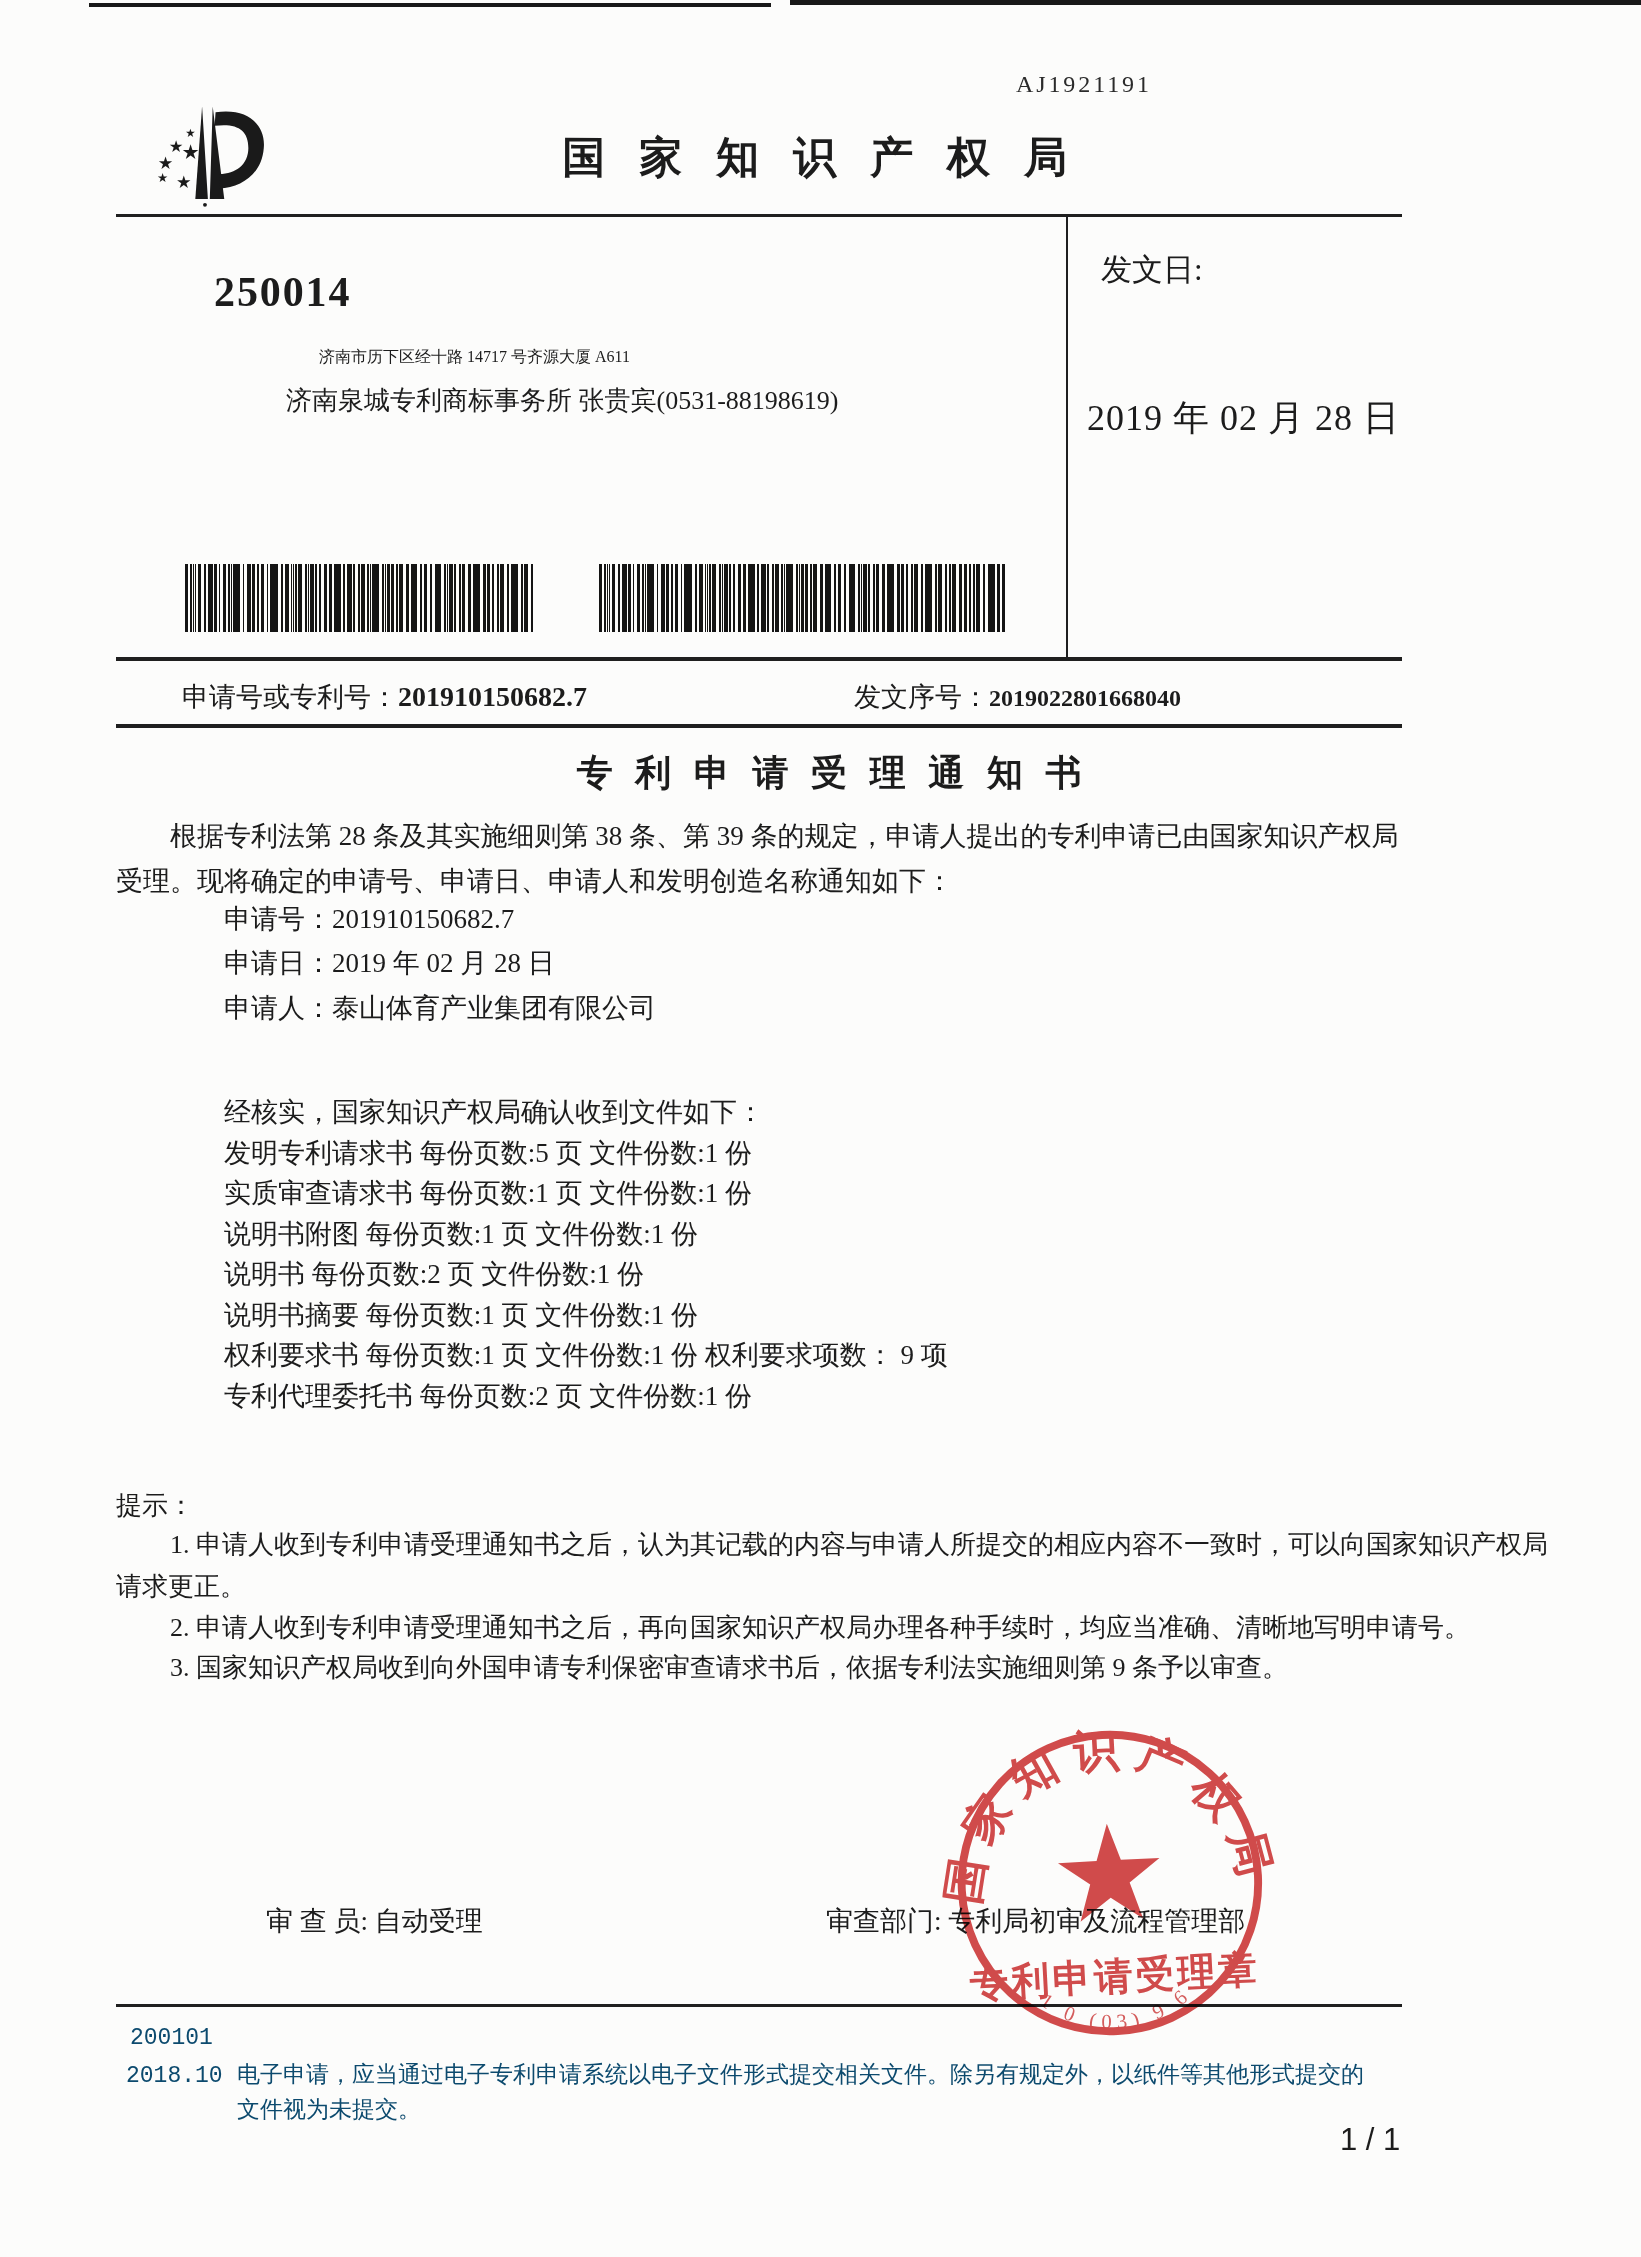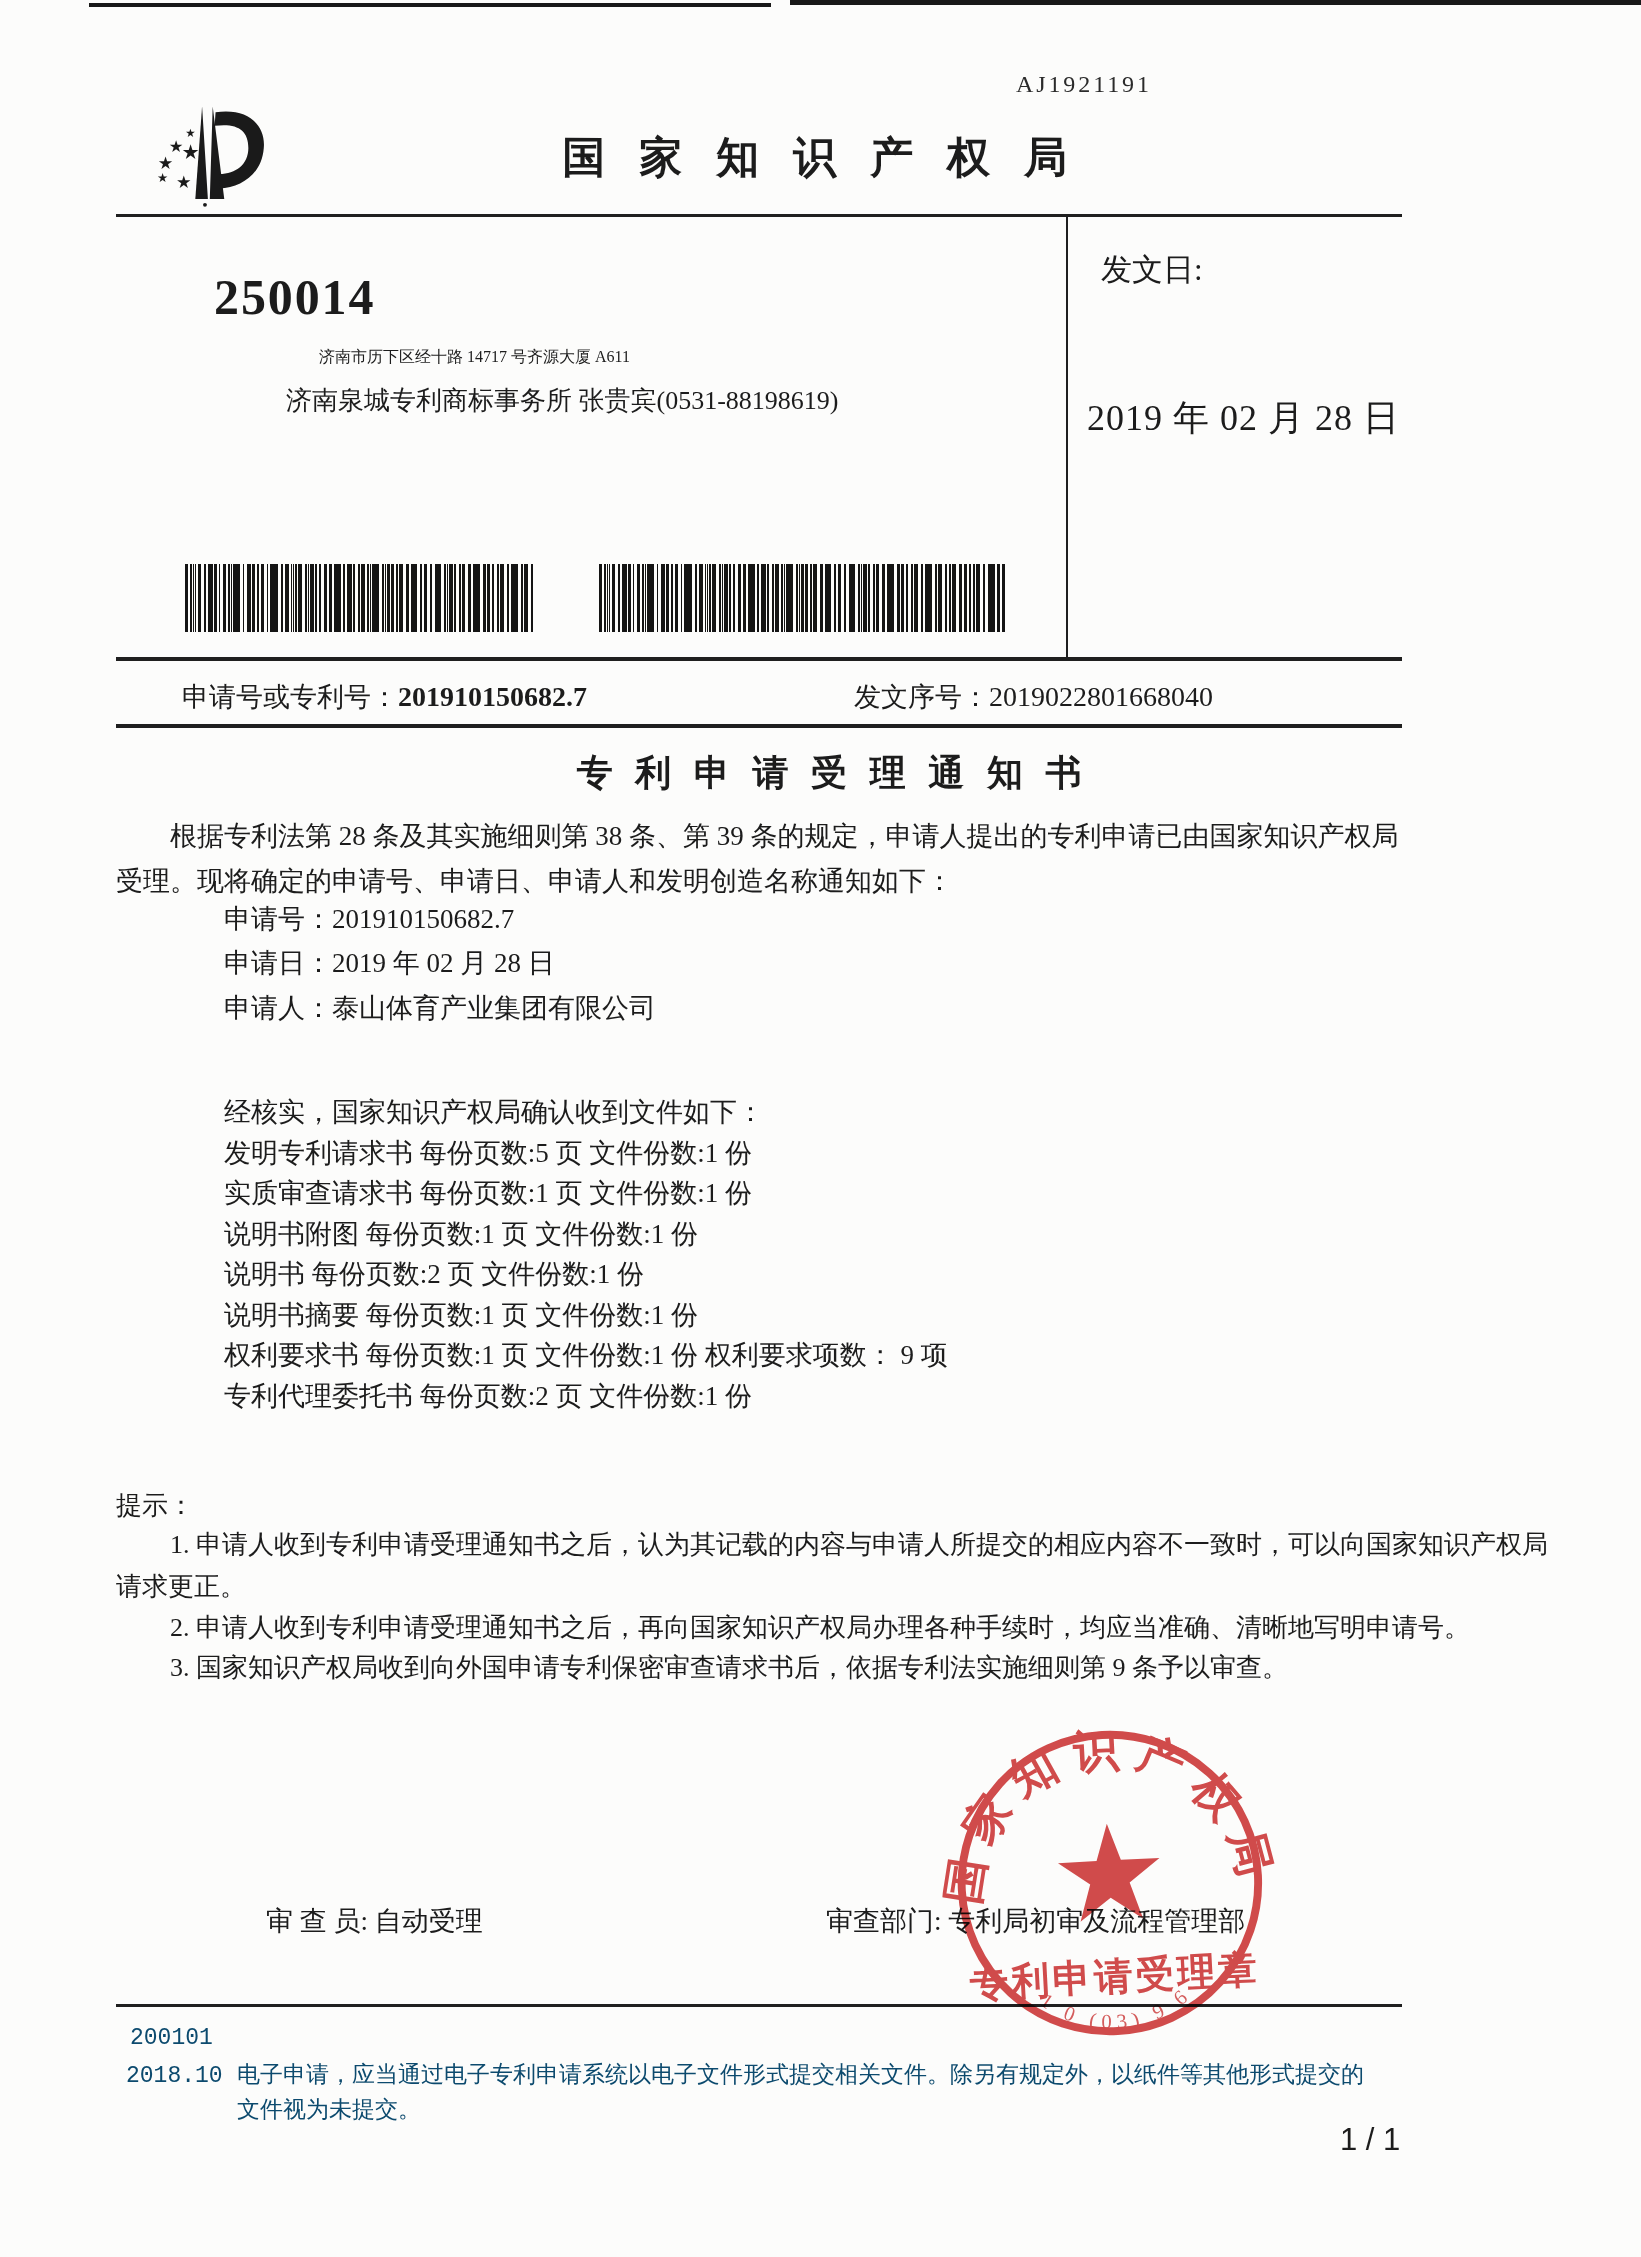--- a/index.html
+++ b/index.html
@@ -44,37 +44,37 @@
     <circle cx="86" cy="116" r="2" fill="#1a1a1a"></circle>
   </svg>
 
   <div class="abs" style="left:1016px;top:71px;font-size:24px;letter-spacing:2.9px;color:#2b2b2b;text-align:center;">AJ1921191</div>
 
   <div class="abs" style="left:0;top:129px;width:1641px;text-align:center;font-size:43px;font-weight:bold;letter-spacing:11.6px;">国 家 知 识 产 权 局</div>
 
   <div class="rule" style="left:116px;top:214px;width:1286px;height:2.9px;"></div>
   <div class="rule" style="left:1066px;top:214px;width:1.9px;height:446px;"></div>
 
-  <div class="abs" style="left:214px;top:268px;font-size:50px;font-weight:bold;letter-spacing:1.9px;">250014</div>
+  <div class="abs" style="left:214px;top:268px;font-size:42px;font-weight:bold;letter-spacing:1.9px;">250014</div>
   <div class="abs body-text" style="left:319px;top:336px;font-size:16px;">济南市历下区经十路 14717 号齐源大厦 A611</div>
   <div class="abs body-text" style="left:286px;top:380px;font-size:26px;">济南泉城专利商标事务所  张贵宾(0531-88198619)</div>
 
   <div class="abs body-text" style="left:1101px;top:249px;font-size:31px;">发文日:</div>
   <div class="abs" style="left:1087px;top:394px;font-size:36px;letter-spacing:1px;white-space:nowrap;">2019 年 02 月 28 日</div>
 
   <div class="barcode" style="left:185px;top:564px;width:350px;"></div>
   <div class="barcode" style="left:599px;top:564px;width:407px;"></div>
 
   <div class="rule" style="left:116px;top:657px;width:1286px;height:3.9px;"></div>
 
   <div class="abs body-text" style="left:182px;top:676px;font-size:27px;">
     <span>申请号或专利号：</span><span style="font-weight:bold;font-size:28px;">201910150682.7</span>
   </div>
   <div class="abs body-text" style="left:854px;top:676px;font-size:27px;">
-    <span>发文序号：</span><span style="font-weight:normal;font-size:28px;text-align:right;">2019022801668040</span>
+    <span>发文序号：</span><span style="font-weight:bold;font-size:24px;text-align:right;">2019022801668040</span>
   </div>
 
   <div class="rule" style="left:116px;top:724px;width:1286px;height:3.9px;"></div>
 
   <div class="abs" style="left:0;top:749px;width:1641px;text-align:center;font-size:36px;font-weight:bold;letter-spacing:6.8px;margin-left:12px;">专 利 申 请 受 理 通 知 书</div>
 
   <div class="abs body-text" style="left:170px;top:815px;">根据专利法第 28 条及其实施细则第 38 条、第 39 条的规定，申请人提出的专利申请已由国家知识产权局</div>
   <div class="abs body-text" style="left:116px;top:860px;">受理。现将确定的申请号、申请日、申请人和发明创造名称通知如下：</div>
 
   <div class="abs body-text" style="left:224px;top:898px;">申请号：201910150682.7</div>

